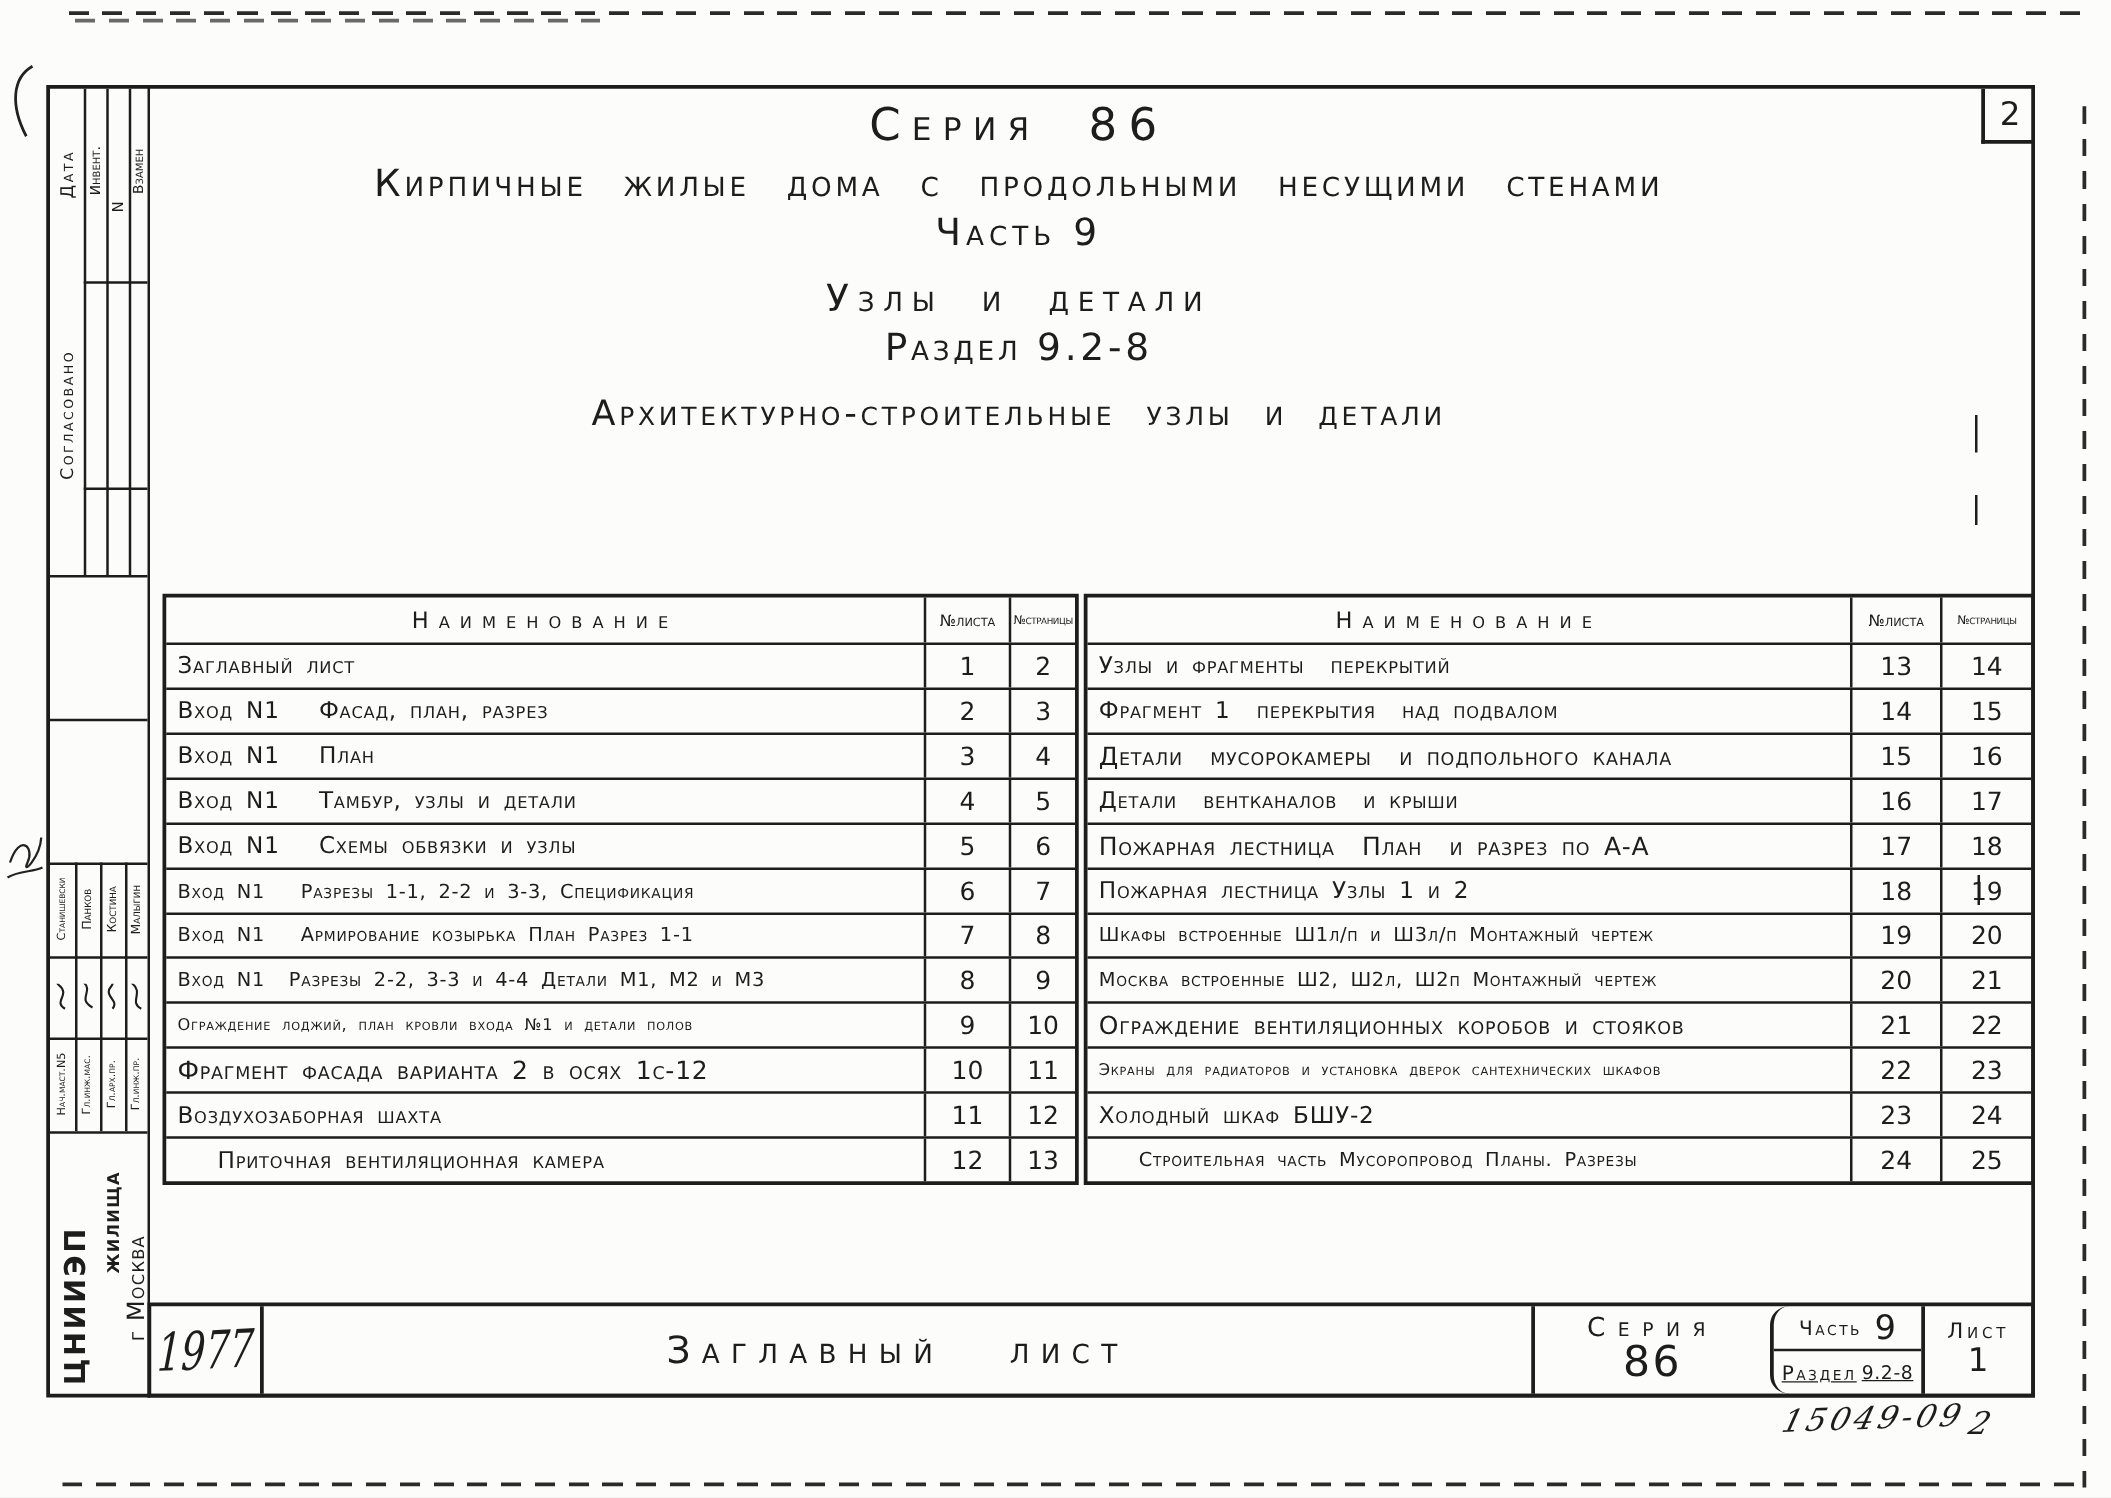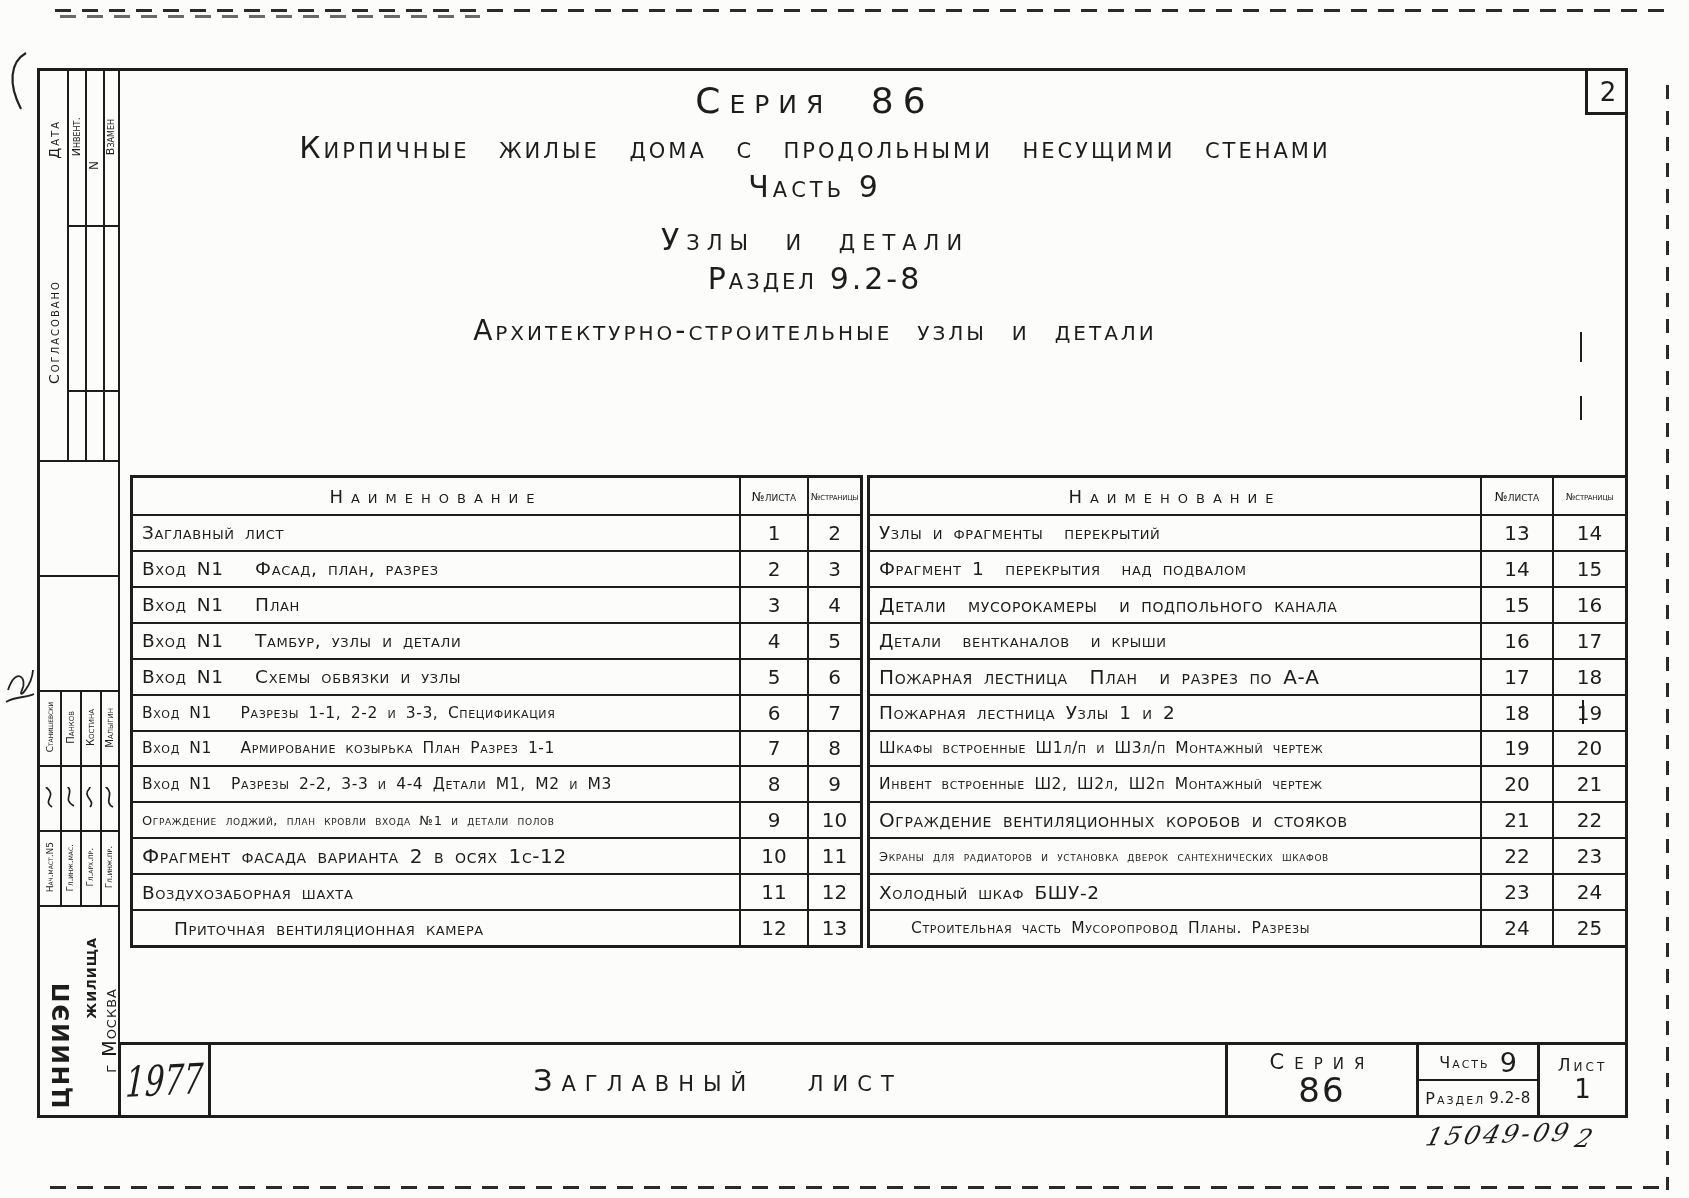--- a/index.html
+++ b/index.html
@@ -48,23 +48,23 @@
   .hsheet{justify-content:center;font-size:12.5px;letter-spacing:0;}
   .hpage{justify-content:center;font-size:9.5px;letter-spacing:-.3px;}
   
   .tblock{position:absolute;left:118px;top:1042px;width:1510px;height:76px;border:3px solid var(--ink);box-sizing:border-box;display:grid;grid-template-columns:87px 1fr 191px 121px 88px;}
   .tb-cell{display:flex;align-items:center;justify-content:center;overflow:hidden;}
   .tb-cell+.tb-cell{border-left:3px solid var(--ink);}
   .tb-main{font-size:30px;letter-spacing:9px;word-spacing:34px;}
   .tb-series{flex-direction:column;line-height:1.05;}
   .tb-series .lbl{font-size:21px;letter-spacing:10px;}
   .tb-series .val{font-size:34px;letter-spacing:2px;}
-  .tb-part{flex-direction:column;align-items:stretch;justify-content:stretch;padding:0;}
+  .tb-part{flex-direction:column;align-items:stretch;justify-content:stretch;padding:0;border-radius:15px;}
   .tb-part .half{flex:1;display:flex;align-items:center;justify-content:center;gap:10px;}
-  .tb-part .half+.half{border-top:2px solid var(--ink);}
+  .tb-part .half+.half{border-top:2px solid var(--ink);text-decoration:underline;}
   .tb-part .lbl{font-size:16px;letter-spacing:2px;}
   .tb-part .big{font-size:27px;}
   .tb-part .sec{font-size:15px;letter-spacing:.5px;gap:4px;}
   .tb-sheet{flex-direction:column;line-height:1.1;}
   .tb-sheet .lbl{font-size:17px;letter-spacing:3px;}
   .tb-sheet .val{font-size:26px;}
   .hand{font-family:"DejaVu Serif","Liberation Serif",serif;font-style:italic;font-variant:normal;}
   .year{font-size:42px;transform:scaleX(.72) skewX(-6deg) rotate(-2deg);letter-spacing:0px;}
   .code{position:absolute;left:1427px;top:1120px;font-size:25px;letter-spacing:3px;transform:skewX(-16deg) rotate(-2deg);}
   .code2{position:absolute;left:1576px;top:1124px;font-size:25px;transform:skewX(-16deg);}
@@ -300,21 +300,21 @@
           <div class="cell cname">Пожарная лестница Узлы 1 и 2</div>
           <div class="cell cnum">18</div>
           <div class="cell cnum">19</div>
         </div>
         <div class="toc-row">
           <div class="cell cname s">Шкафы встроенные Ш1л/п и Ш3л/п Монтажный чертеж</div>
           <div class="cell cnum">19</div>
           <div class="cell cnum">20</div>
         </div>
         <div class="toc-row">
-          <div class="cell cname s">Инвент встроенные Ш2, Ш2л, Ш2п Монтажный чертеж</div>
+          <div class="cell cname s">Москва встроенные Ш2, Ш2л, Ш2п Монтажный чертеж</div>
           <div class="cell cnum">20</div>
           <div class="cell cnum">21</div>
         </div>
         <div class="toc-row">
           <div class="cell cname m">Ограждение вентиляционных коробов и стояков</div>
           <div class="cell cnum">21</div>
           <div class="cell cnum">22</div>
         </div>
         <div class="toc-row">
           <div class="cell cname xs">Экраны для радиаторов и установка дверок сантехнических шкафов</div>

